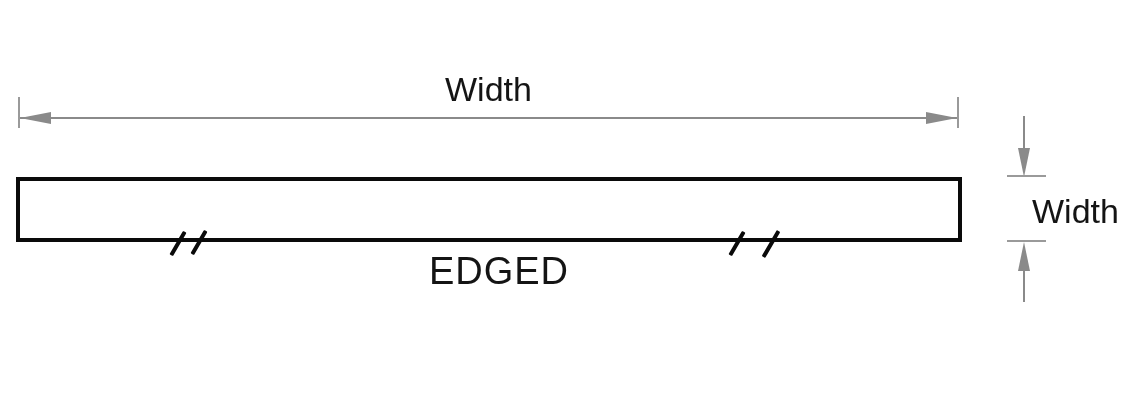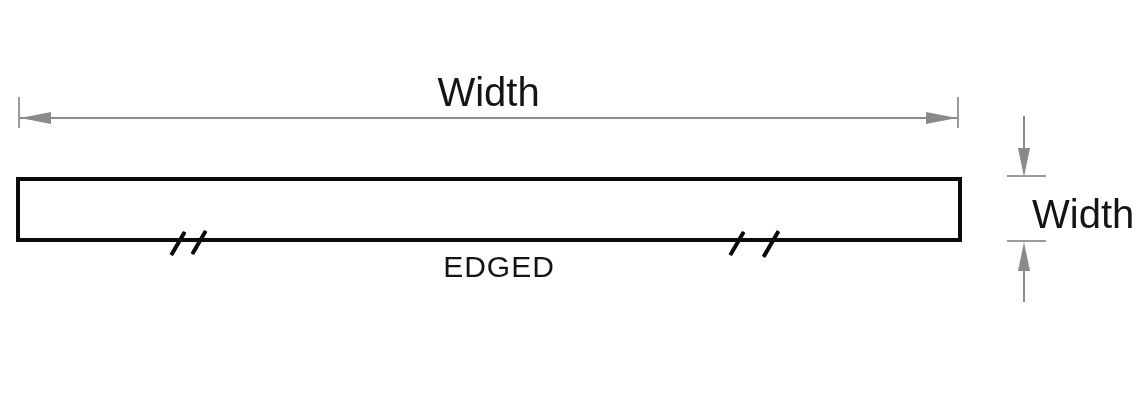--- a/index.html
+++ b/index.html
@@ -71,42 +71,42 @@
   }
   .arrow-up {
     border-left: 6px solid transparent;
     border-right: 6px solid transparent;
     border-bottom: 29px solid #8a8a8a;
   }
   
   .dim-label {
     position: absolute;
     color: #141414;
-    font-size: 40px;
+    font-size: 34px;
     line-height: 1;
     white-space: nowrap;
   }
   .width-label {
     left: 20px;
     width: 937px;
     top: 72px;
     text-align: center;
   }
   .height-label {
     left: 1032px;
     top: 194px;
   }
   .edged-label {
     position: absolute;
     left: 399px;
     width: 200px;
     top: 252px;
     text-align: center;
     color: #141414;
-    font-size: 30px;
+    font-size: 38px;
     line-height: 1;
     letter-spacing: 1px;
     white-space: nowrap;
   }
   
   .break-slash {
     position: absolute;
     width: 4px;
     height: 27px;
     background: #0a0a0a;

